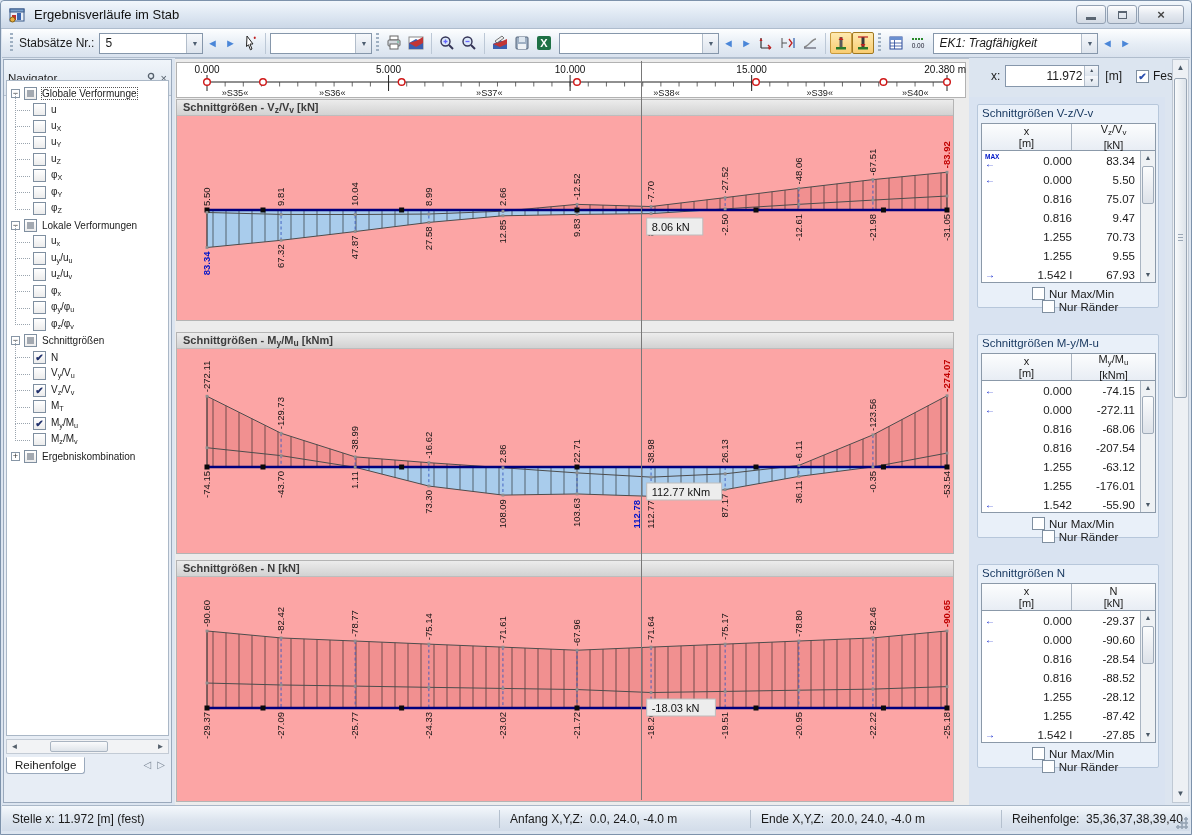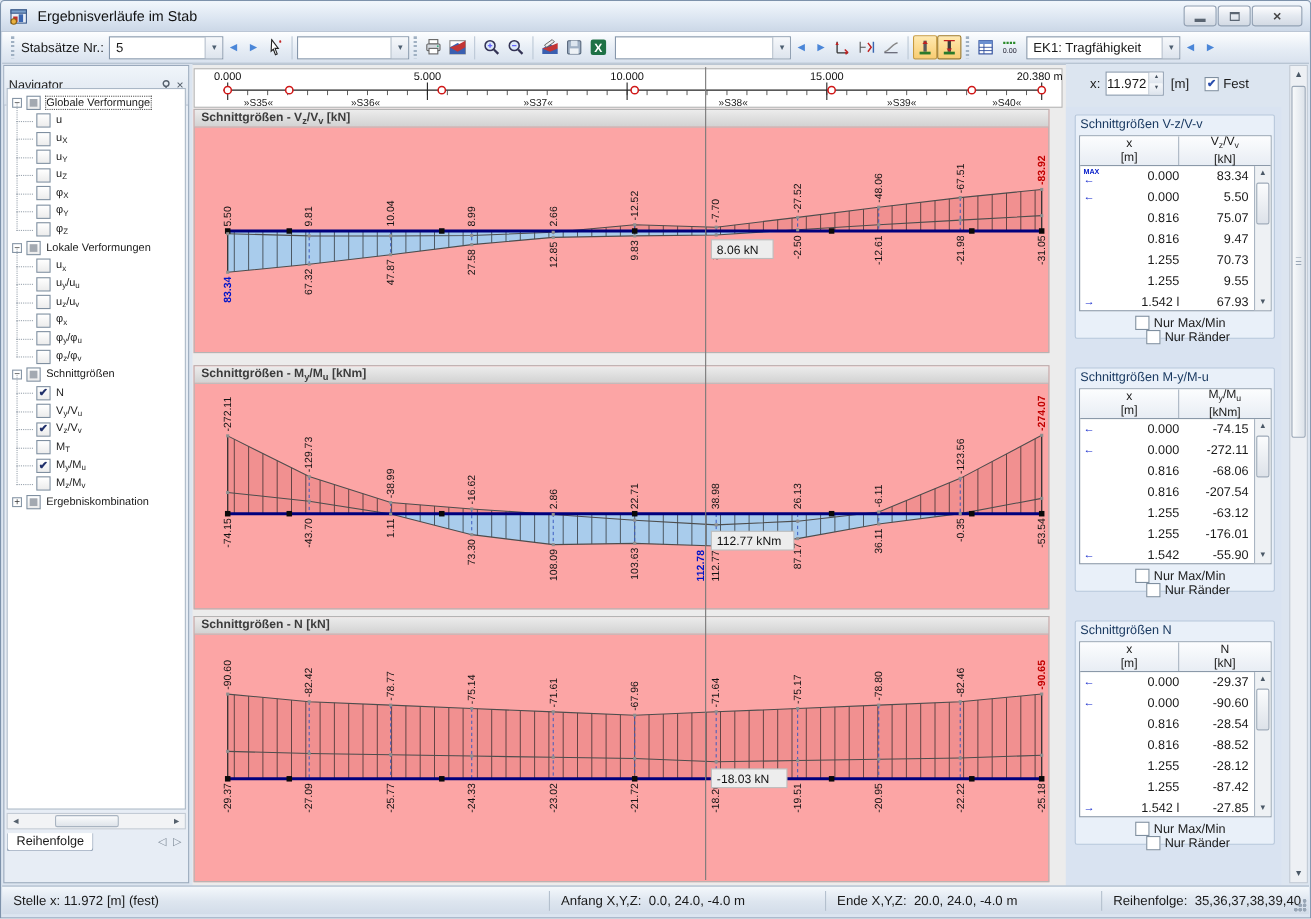--- a/index.html
+++ b/index.html
@@ -55,21 +55,21 @@
   .chartcol { position:absolute; left:174px; top:57px; width:794px; bottom:29px; background:#ececec; border-top:1px solid #b6c2d1; }
   .rulerbox { position:absolute; left:1px; top:3px; width:790px; height:36px; background:#fff; border:1px solid #b2b2b2; }
   .chartpanel { position:absolute; left:1px; width:778px; background:#fca5a5; border:1px solid #b4b4b4; }
   .chartheader { height:16px; background:linear-gradient(#ececec,#d2d2d2); border-bottom:1px solid #bdbdbd; font-size:11px; font-weight:bold; color:#3c3c3c; padding:1px 0 0 6px; }
   .chartheader sub { font-size:8.5px; }
   svg text { font-family:"Liberation Sans","DejaVu Sans",sans-serif; }
   .cursorline { position:absolute; width:1px; background:#787878; z-index:40; }
 
   
   .xctrl { position:absolute; left:972px; top:62px; width:216px; height:26px; display:flex; align-items:center; font-size:12px; }
-  .spin { width:53px; height:22px; background:#fff; border:1px solid #8697ab; display:flex; align-items:center; }
+  .spin { width:94px; height:22px; background:#fff; border:1px solid #8697ab; display:flex; align-items:center; }
   .spin .val { flex:1; text-align:right; padding-right:2px; }
   .spin .btns { width:14px; height:100%; border-left:1px solid #b2bdca; display:flex; flex-direction:column; }
   .spin .btns div { flex:1; font-size:5px; color:#44505e; text-align:center; line-height:9px; background:linear-gradient(#f6f8fb,#dde4ed); }
   .cbx { width:13px; height:13px; border:1px solid #7f8fa0; background:#fff; font-size:10px; line-height:11px; text-align:center; color:#2b4fae; font-weight:bold; margin-right:4px; }
 
   
   .rightpanel { position:absolute; left:968px; top:96px; width:196px; bottom:29px; background:#d9e3f1; }
   .rpgroup { position:absolute; left:8px; width:182px; height:204px; background:#e9f0f9; border:1px solid #b7c7db; border-radius:2px; }
   .rptitle { font-size:11.5px; color:#16365e; padding:2px 0 1px 4px; white-space:nowrap; }
   .rptable { position:absolute; left:3px; top:18px; width:175px; height:160px; background:#fff; border:1px solid #8b99a9; }
@@ -262,21 +262,21 @@
           <rect x="2" y="2" width="12" height="3" fill="#6a8fd0"></rect>
           <path d="M6.5 5 V14 M2 8 h12 M2 11 h12" stroke="#2a4a9a" stroke-width="0.8"></path>
         </svg>
     </span>
     <span class="tbtn">
       <svg class="icon16" viewBox="0 0 16 16">
           <path d="M2 4 h12" stroke="#2a8a2a" stroke-width="2" stroke-dasharray="2,1"></path>
           <text x="8" y="13" text-anchor="middle" font-size="6.5" fill="#223">0.00</text>
         </svg>
     </span>
-    <div class="combo" style="width:140px; margin-left:4px;">
+    <div class="combo" style="width:165px; margin-left:4px;font-style:italic;">
       <span>EK1: Tragfähigkeit</span>
       <span class="dd">▼</span>
     </div>
     <span class="tbtn arrow">◄</span>
     <span class="tbtn arrow">►</span>
   </div>
 
   <div class="navigator">
     <div class="nav-header">
       <span>Navigator</span>

